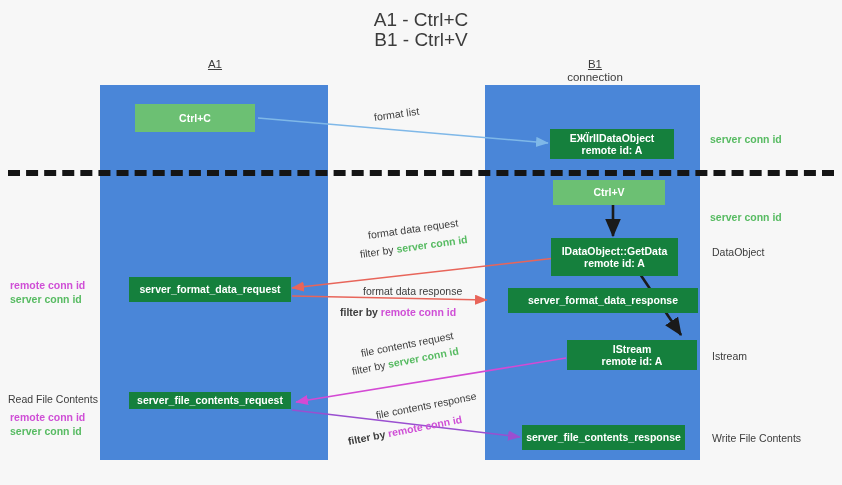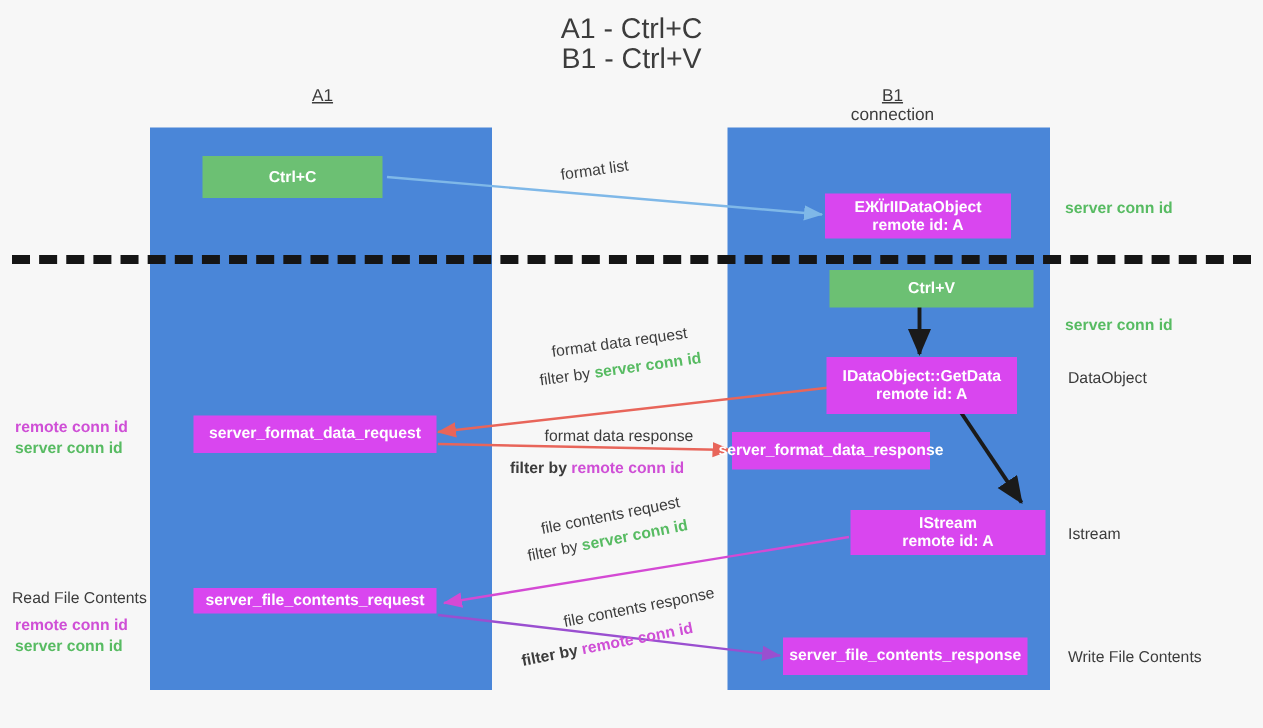--- a/index.html
+++ b/index.html
@@ -22,21 +22,21 @@
   .lane-head .l1{display:block;text-decoration:underline;}
   .lane-head .l2{display:block;}
 
   .title{position:absolute;left:0;top:10px;width:842px;text-align:center;
          font-size:19px;line-height:20px;color:#3c3c3c;}
 
   .node{position:absolute;display:flex;flex-direction:column;align-items:center;
         justify-content:center;text-align:center;color:#ffffff;font-size:10.5px;
         line-height:12.5px;box-sizing:border-box;font-weight:bold;}
   .green{background:#6cc073;}
-  .orange{background:#d946ef;}
+  .orange{background:#15803d;}
 
   .dashed{position:absolute;left:8px;top:170px;width:826px;height:0;
           border-top:6px dashed #151515;}
 
   .lbl{position:absolute;font-size:10.5px;line-height:13px;color:#3c3c3c;white-space:nowrap;}
   .lbl.rot{transform:rotate(-8deg);transform-origin:left center;}
   .lbl.rot2{transform:rotate(-11deg);transform-origin:left center;}
   .green-t{color:#57bb62;font-weight:bold;}
   .purple-t{color:#cf4fd6;font-weight:bold;}
   .magenta-t{color:#cf4fd6;font-weight:bold;}
@@ -110,30 +110,30 @@
 
   <div class="node orange" style="left:129px;top:392px;width:162px;height:17px;">
     <span>server_file_contents_request</span>
   </div>
 
   <div class="node orange" style="left:550px;top:129px;width:124px;height:30px;">
     <span>ЕЖЇrІIDataObject</span>
     <span>remote id: A</span>
   </div>
 
-  <div class="node green" style="left:553px;top:180px;width:136px;height:25px;">
+  <div class="node green" style="left:553px;top:180px;width:112px;height:25px;">
     <span>Ctrl+V</span>
   </div>
 
   <div class="node orange" style="left:551px;top:238px;width:127px;height:38px;">
     <span>IDataObject::GetData</span>
     <span>remote id: A</span>
   </div>
 
-  <div class="node orange" style="left:488px;top:288px;width:132px;height:25px;align-items:center;">
+  <div class="node orange" style="left:508px;top:288px;width:190px;height:25px;align-items:center;">
     <span>server_format_data_response</span>
   </div>
 
   <div class="node orange" style="left:567px;top:340px;width:130px;height:30px;">
     <span>IStream</span>
     <span>remote id: A</span>
   </div>
 
   <div class="node orange" style="left:522px;top:425px;width:163px;height:25px;">
     <span>server_file_contents_response</span>

